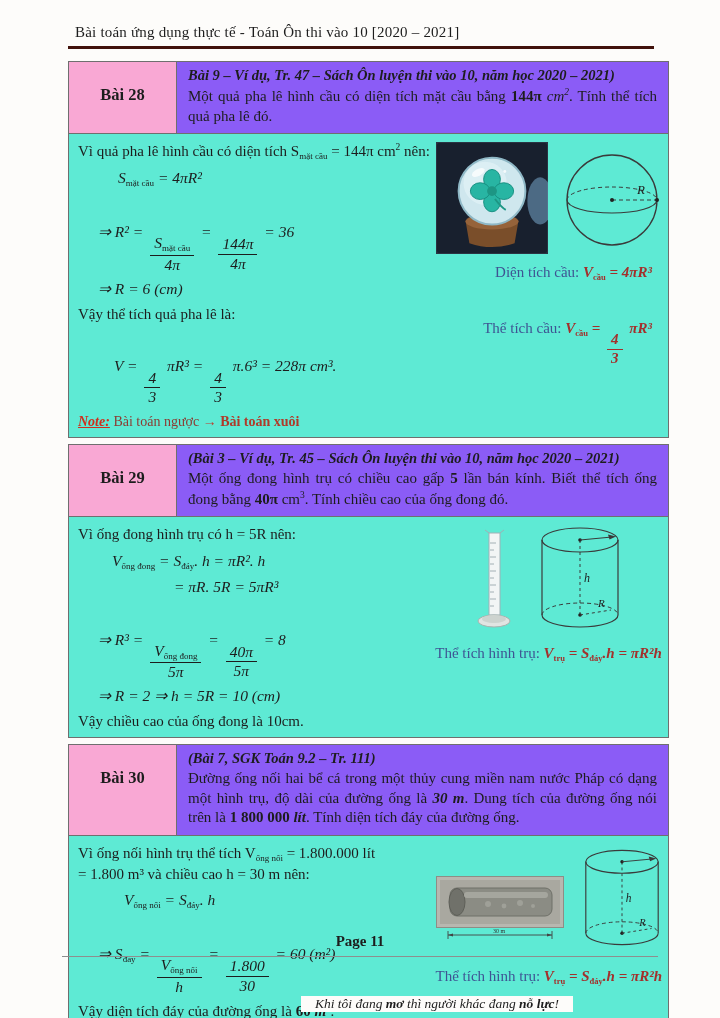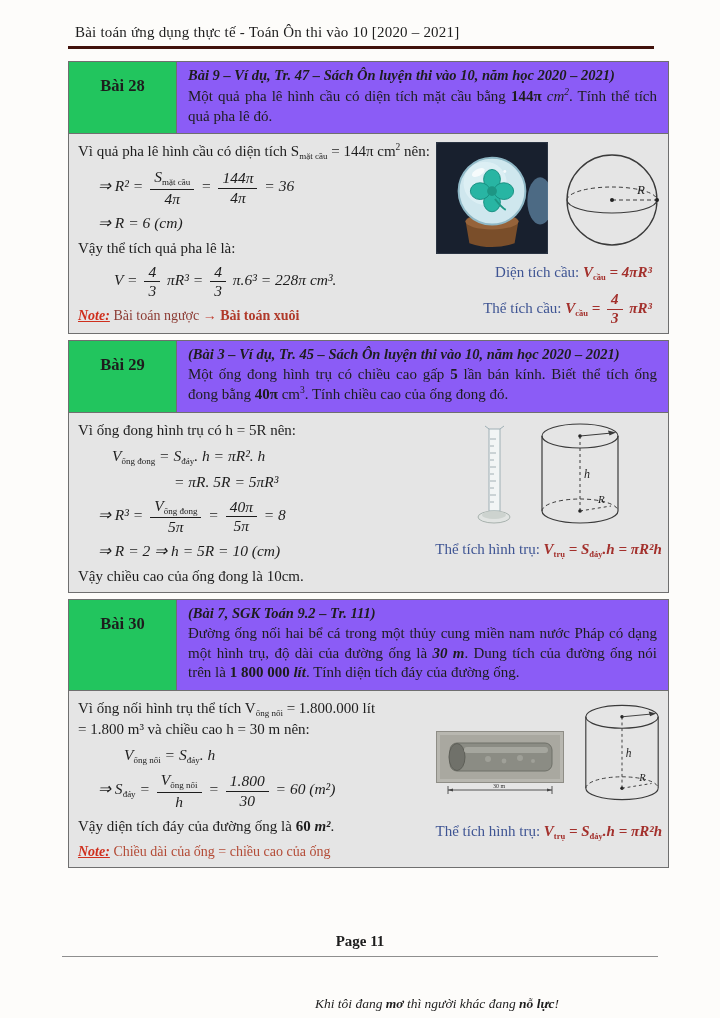--- a/index.html
+++ b/index.html
@@ -10,44 +10,44 @@
   }
   
   .doc-header { padding:24px 0 0 75px; font-size:15px; letter-spacing:.2px; }
   .header-rule { margin:5px 0 0 68px; width:586px; height:3px; background:#41120b; }
 
   
   .exercise { margin:6px 0 0 68px; width:601px; border:1.4px solid #6f6f6f; box-sizing:border-box; background:#fff; }
   .exercise.first { margin-top:12px; }
   .ex-head { display:flex; }
   .ex-label {
-    width:108px; flex:0 0 108px; background:#22c55e; border-right:1.2px solid #6f6f6f;
-    font-weight:bold; font-size:16.5px; padding-top:14px; text-align:center; box-sizing:border-box;
+    width:108px; flex:0 0 108px; background:#f9a8d4; border-right:1.2px solid #6f6f6f;
+    font-weight:bold; font-size:16.5px; padding-top:23px; text-align:center; box-sizing:border-box;
   }
   .ex-desc { flex:1; background:#8b5cf6; padding:5px 11px 7px; }
   .ex-source { font-weight:bold; font-style:italic; font-size:14.5px; }
   .ex-body { font-size:15px; text-align:justify; margin-top:2px; line-height:1.3; }
-  .ex-sol { border-top:1.2px solid #6f6f6f; background:#e5e5e5; display:flex; }
+  .ex-sol { border-top:1.2px solid #6f6f6f; background:#5eead4; display:flex; }
   .sol-left { padding:7px 0 7px 9px; font-size:15px; box-sizing:border-box; }
   .sol-right { flex:1; display:flex; flex-direction:column; align-items:center; padding:8px 6px 6px 0; box-sizing:border-box; }
 
   .b  { font-weight:bold; }
   .bi { font-weight:bold; font-style:italic; }
   .it { font-style:italic; }
   sup { font-size:9.5px; }
   sub.vn { font-size:9px; font-style:normal; vertical-align:-3px; letter-spacing:0; }
 
   .sol-text { line-height:1.35; }
   .eq { font-style:italic; font-size:15.5px; margin:7px 0 0 40px; }
   .eq.arr { margin-left:20px; }
   .eq.cont { margin-left:96px; }
   .plain { font-style:normal; margin:8px 0 0 0; }
 
   .frac { display:inline-block; vertical-align:middle; text-align:center; margin:0 3px; line-height:1.05; }
-  .frac .num { display:block; border-bottom:1px solid currentColor; padding:0 4px 1px; }
+  .frac .num { display:block; border-bottom:1px solid currentColor; padding:0 4px 1px;margin-top:40px; }
   .frac .den { display:block; padding-top:1px; }
 
   .note { margin-top:9px; font-size:14px; font-style:normal; }
   .note-label { color:#cf2f1d; font-weight:bold; font-style:italic; text-decoration:underline; }
   .note-a { color:#8c3b33; }
   .note-arrow { color:#c0392b; font-weight:bold; }
   .note-b { color:#b03a2a; font-weight:bold; }
   .note-text { color:#b34a35; }
 
   .img-row { display:flex; align-items:flex-end; gap:14px; }
@@ -75,20 +75,21 @@
   <div class="ex-head">
     <div class="ex-label">Bài 28</div>
     <div class="ex-desc">
       <div class="ex-source">Bài 9 – Ví dụ, Tr. 47 – Sách Ôn luyện thi vào 10, năm học 2020 – 2021)</div>
       <div class="ex-body"><span>Một quả pha lê hình cầu có diện tích mặt cầu bằng </span><span class="b">144π</span><span class="it"> cm</span><sup class="it">2</sup><span>. Tính thể tích quả pha lê đó.</span></div>
     </div>
   </div>
   <div class="ex-sol">
     <div class="sol-left" style="width:374px;">
       <div class="sol-text"><span>Vì quả pha lê hình cầu có diện tích S</span><sub class="vn">mặt cầu</sub><span> = 144π cm</span><sup>2</sup><span> nên:</span></div>
+      <div class="eq"><span>S</span><sub class="vn">mặt cầu</sub><span> = 4πR²</span></div>
       <div class="eq arr"><span>⇒ R² = </span><span class="frac"><span class="num"><span>S</span><sub class="vn">mặt cầu</sub></span><span class="den">4π</span></span><span> = </span><span class="frac"><span class="num">144π</span><span class="den">4π</span></span><span> = 36</span></div>
       <div class="eq arr">⇒ R = 6 (cm)</div>
       <div class="plain">Vậy thể tích quả pha lê là:</div>
       <div class="eq" style="margin-left:36px;"><span>V = </span><span class="frac"><span class="num">4</span><span class="den">3</span></span><span> πR³ = </span><span class="frac"><span class="num">4</span><span class="den">3</span></span><span> π.6³ = 228π cm³.</span></div>
       <div class="note"><span class="note-label">Note:</span><span class="note-a"> Bài toán ngược </span><span class="note-arrow">→</span><span class="note-b"> Bài toán xuôi</span></div>
     </div>
     <div class="sol-right">
       <div class="img-row">
 
         <svg width="112" height="112" viewBox="0 0 114 114">

